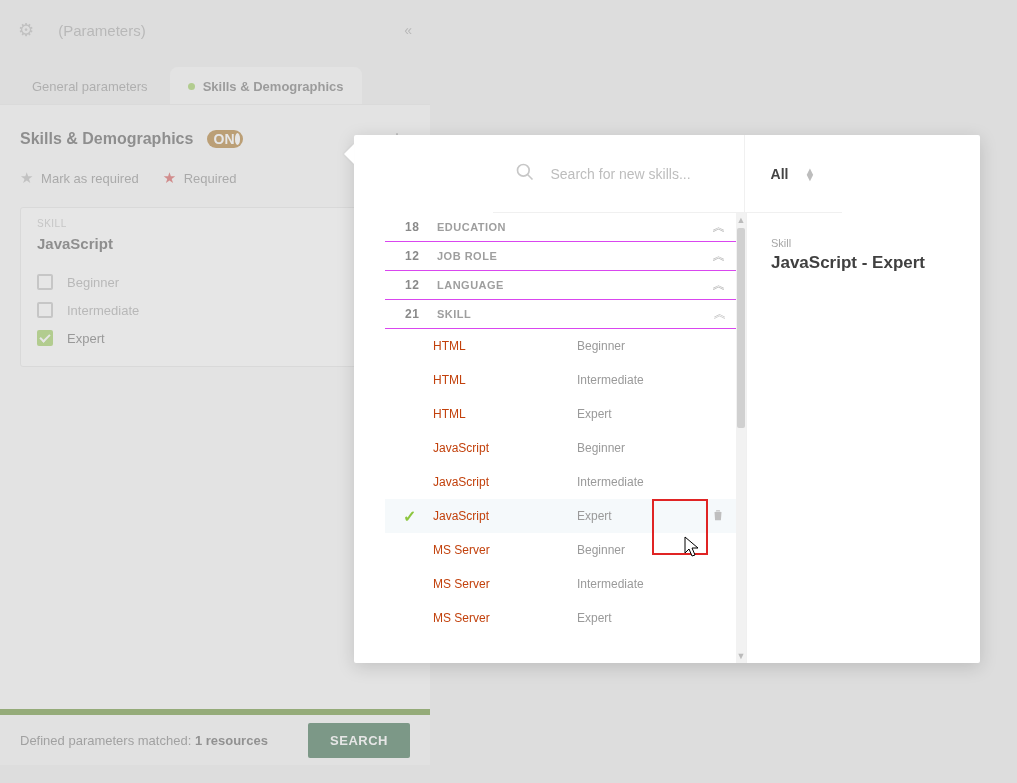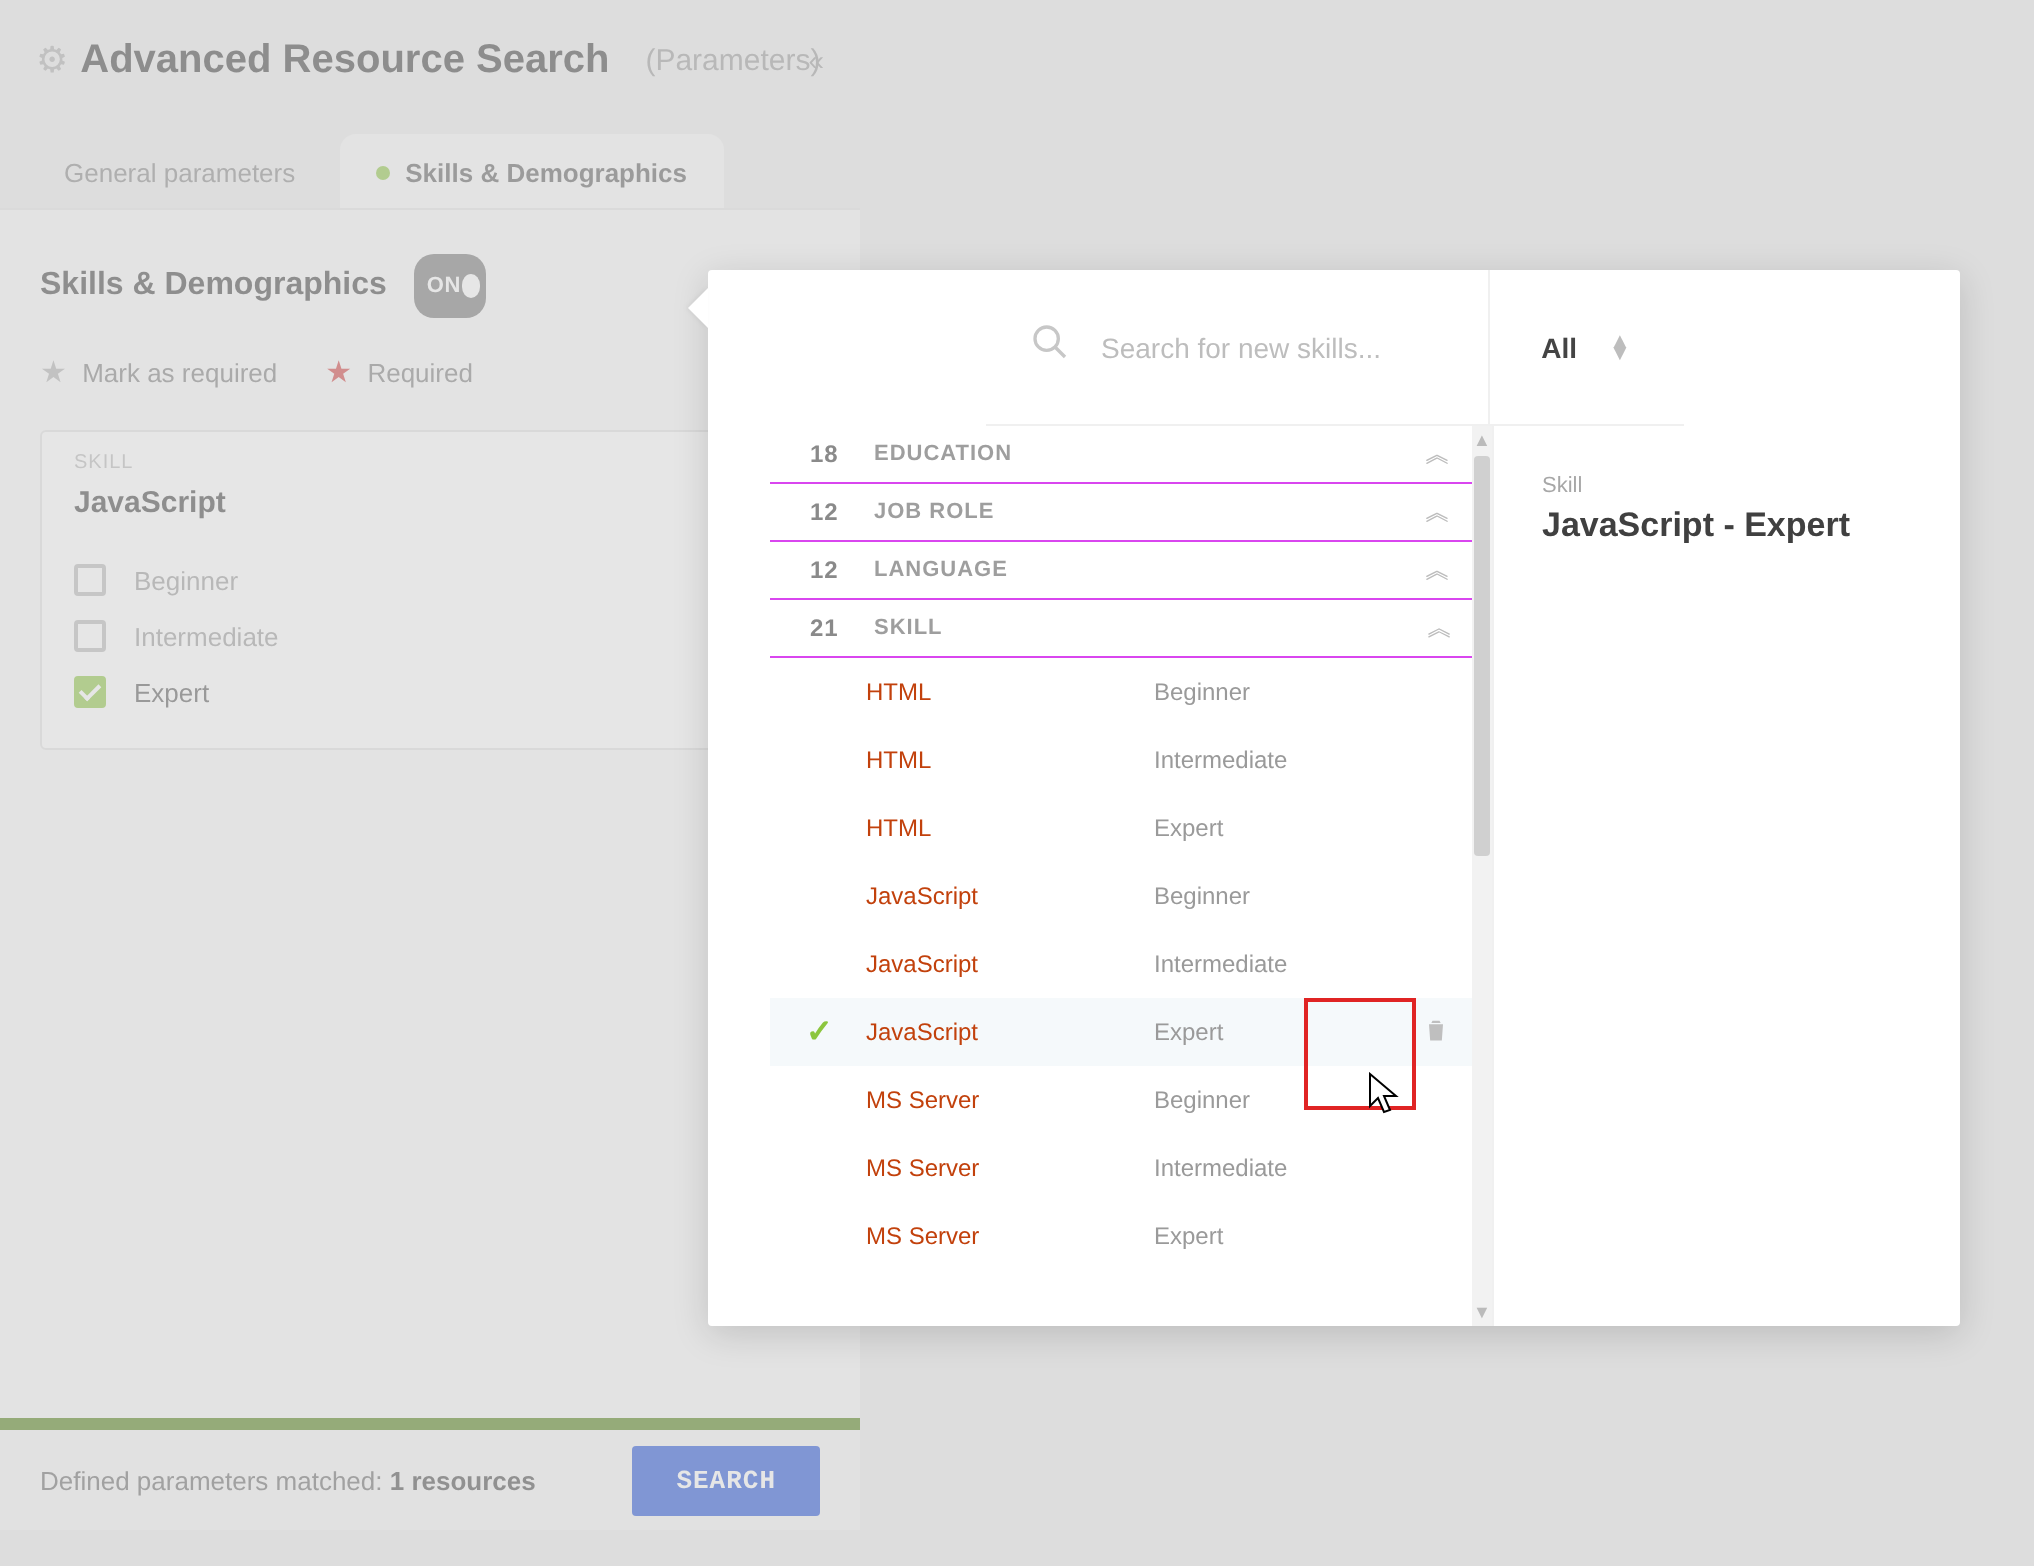--- a/index.html
+++ b/index.html
@@ -54,23 +54,23 @@
     padding:22px 20px 20px 20px;
     border-top:1px solid #e5e5e5;
   }
 
   .section-head {
     display:flex; align-items:center;
     margin-bottom:18px;
   }
   .section-head .name { font-size:16px; font-weight:700; color:#3d3d3d; }
   .toggle {
-    margin-left:14px; width:36px; height:32px; border-radius:10px;
-    background:#737373; position:relative; display:flex; align-items:center;
-    padding:0 3px 0 6px; color:#fff; font-size:11px; font-weight:700; letter-spacing:0.3px;
+    margin-left:14px; width:36px; height:18px; border-radius:10px;
+    background:#a16207; position:relative; display:flex; align-items:center;
+    padding:0 3px 0 6px; color:#fff; font-size:14px; font-weight:700; letter-spacing:0.3px;
   }
   .toggle .label { flex:1; }
   .toggle::after{
     content:""; width:12px; height:12px; border-radius:50%;
     background:#fff;
   }
   .section-head .add {
     margin-left:auto; margin-right:6px;
     font-size:24px; color:#9c9c9c; line-height:1; font-weight:300;
   }
@@ -107,22 +107,22 @@
   .opt.checked { color:#555; }
 
   .panel-footer {
     height:56px; background:#f3f3f3;
     border-top:6px solid #4d7c0f;
     display:flex; align-items:center;
     padding:0 20px; font-size:13px; color:#666;text-align:right;
   }
   .panel-footer .count { font-weight:700; color:#444; }
   .search-btn {
-    margin-left:auto; background:#1d4ed8; color:#fff; font-weight:700;
-    letter-spacing:0.5px; font-size:13px; padding:10px 22px; border-radius:2px;font-family:Liberation Mono, monospace;
+    margin-left:auto; background:#14532d; color:#fff; font-weight:700;
+    letter-spacing:0.5px; font-size:13px; padding:10px 22px; border-radius:2px;
   }
 
   
   .left-overlay {
     position:absolute; left:0; top:0; width:430px; height:765px;
     background:rgba(210,210,210,0.55);
   }
 
   
   .popover {
@@ -210,21 +210,20 @@
   }
   .cursor { position:absolute; left:684px; top:536px; pointer-events:none; }
 </style>
 </head>
 <body>
 
 <div class="left-panel">
 
   <div class="panel-header">
     <span class="gear">⚙</span>
-    <span class="title">Advanced Resource Search</span>
     <span class="sub">(Parameters)</span>
     <span class="collapse">«</span>
   </div>
 
   <div class="tabs-row">
     <div class="tab">
       <span>General parameters</span>
     </div>
     <div class="tab active">
       <span class="dot"></span>

